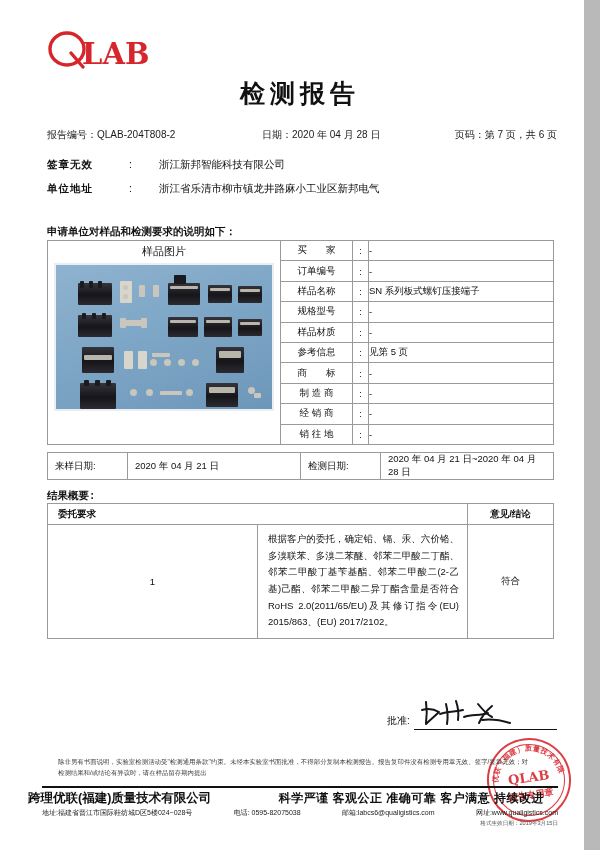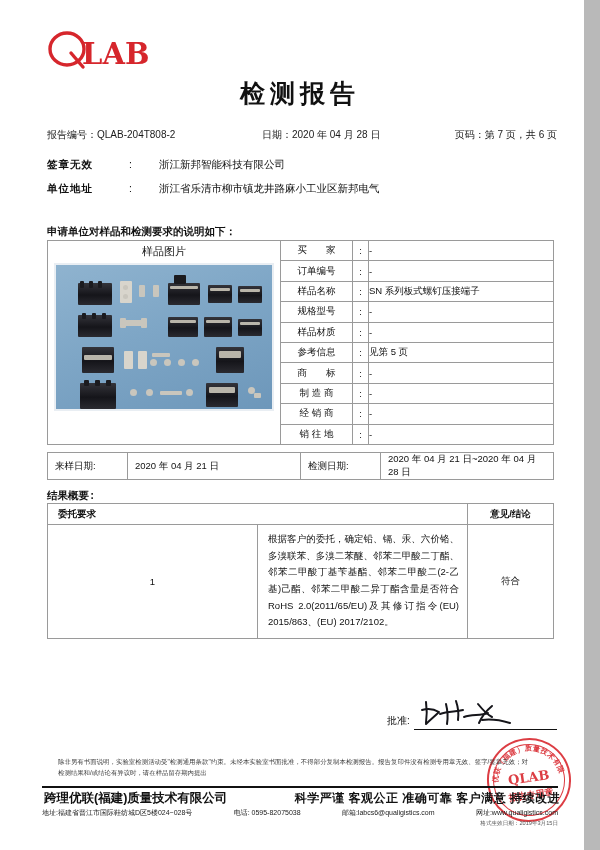--- a/index.html
+++ b/index.html
@@ -137,21 +137,21 @@
 
   
   .disclaimer {
     position: absolute; left: 58px; top: 756px; width: 470px;
     font-size: 6.4px; color: #3a3a3a; line-height: 1.75; text-align: justify;
   }
 
   
   .footer-rule { position: absolute; left: 42px; top: 786px; width: 516px; height: 1.6px; background: #111; }
   .footer-main {
-    position: absolute; left: 44px; top: 790px; width: 516px;
+    position: absolute; left: 28px; top: 790px; width: 516px;
     display: flex; align-items: baseline; justify-content: space-between;
   }
   .f-company { font-size: 12.5px; font-weight: 700; color: #111; }
   .f-slogan { font-size: 12px; font-weight: 700; color: #111; letter-spacing: .5px; }
   .footer-sub {
     position: absolute; left: 42px; top: 808px; width: 516px;
     display: flex; justify-content: space-between;
     font-size: 7px; color: #222;
   }
   .footer-ver {

